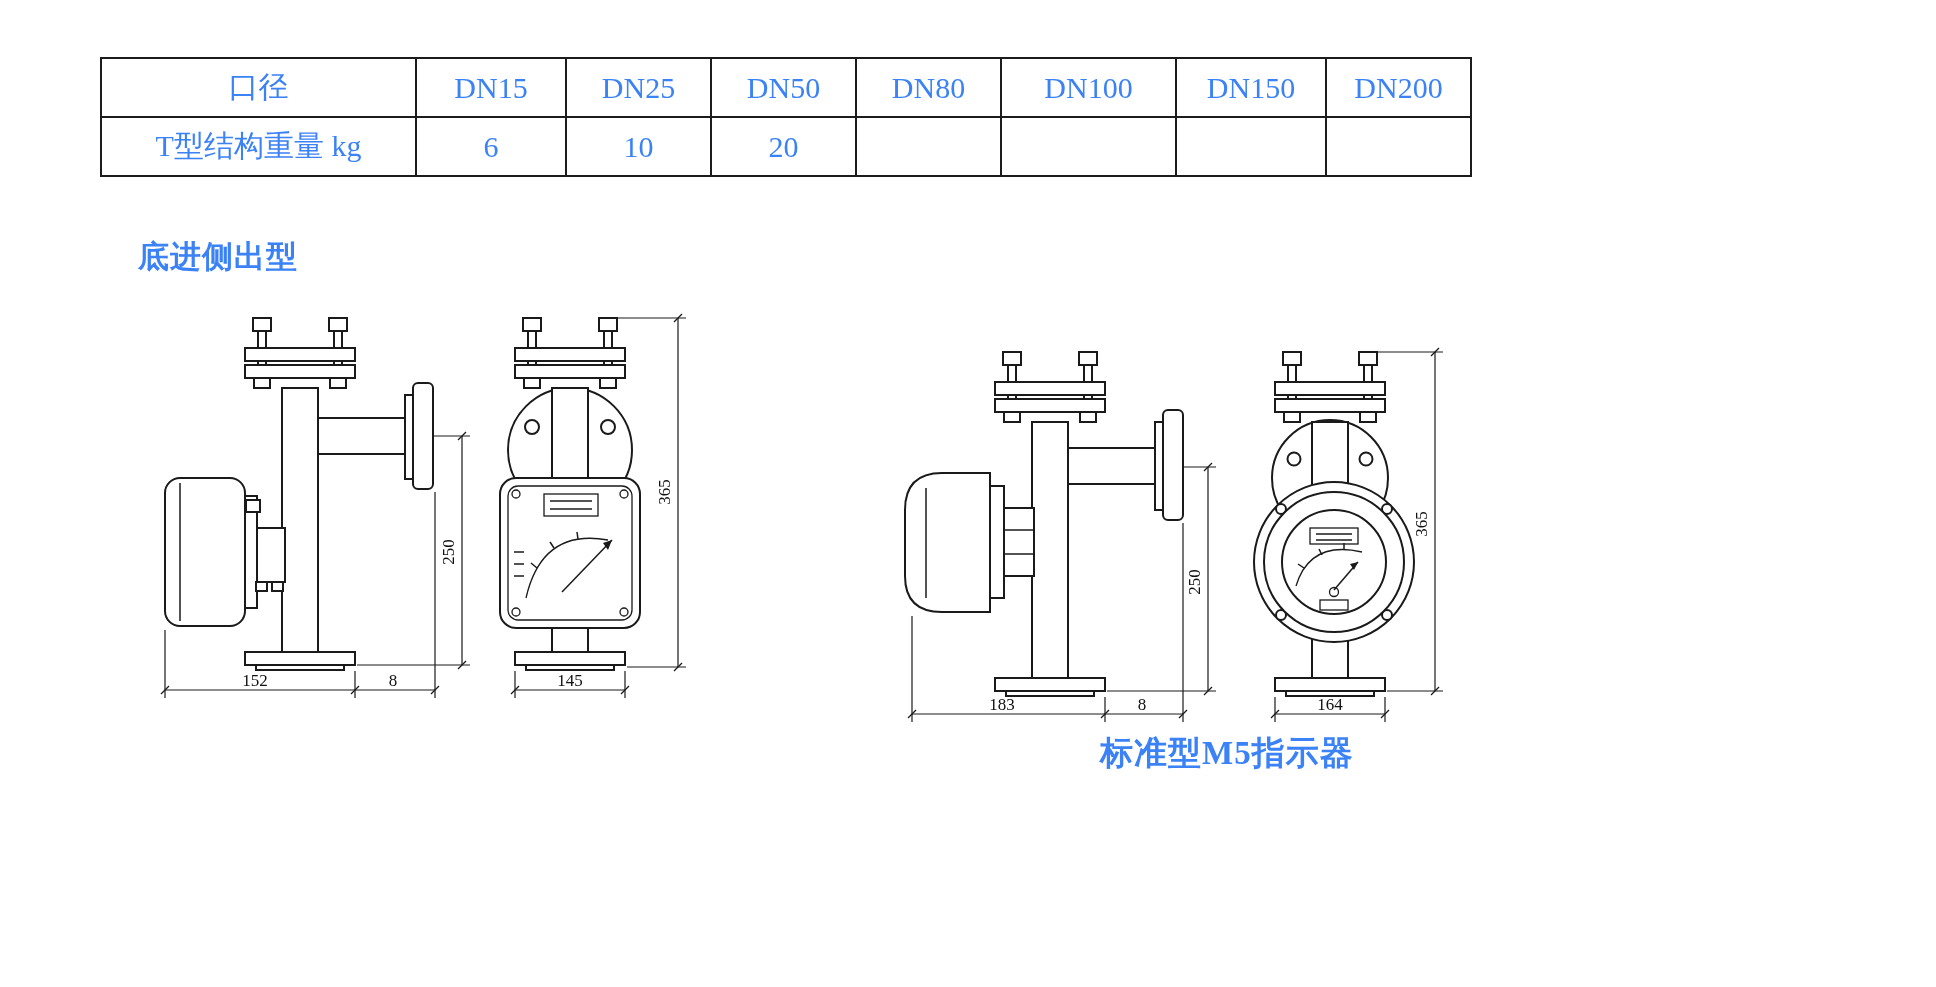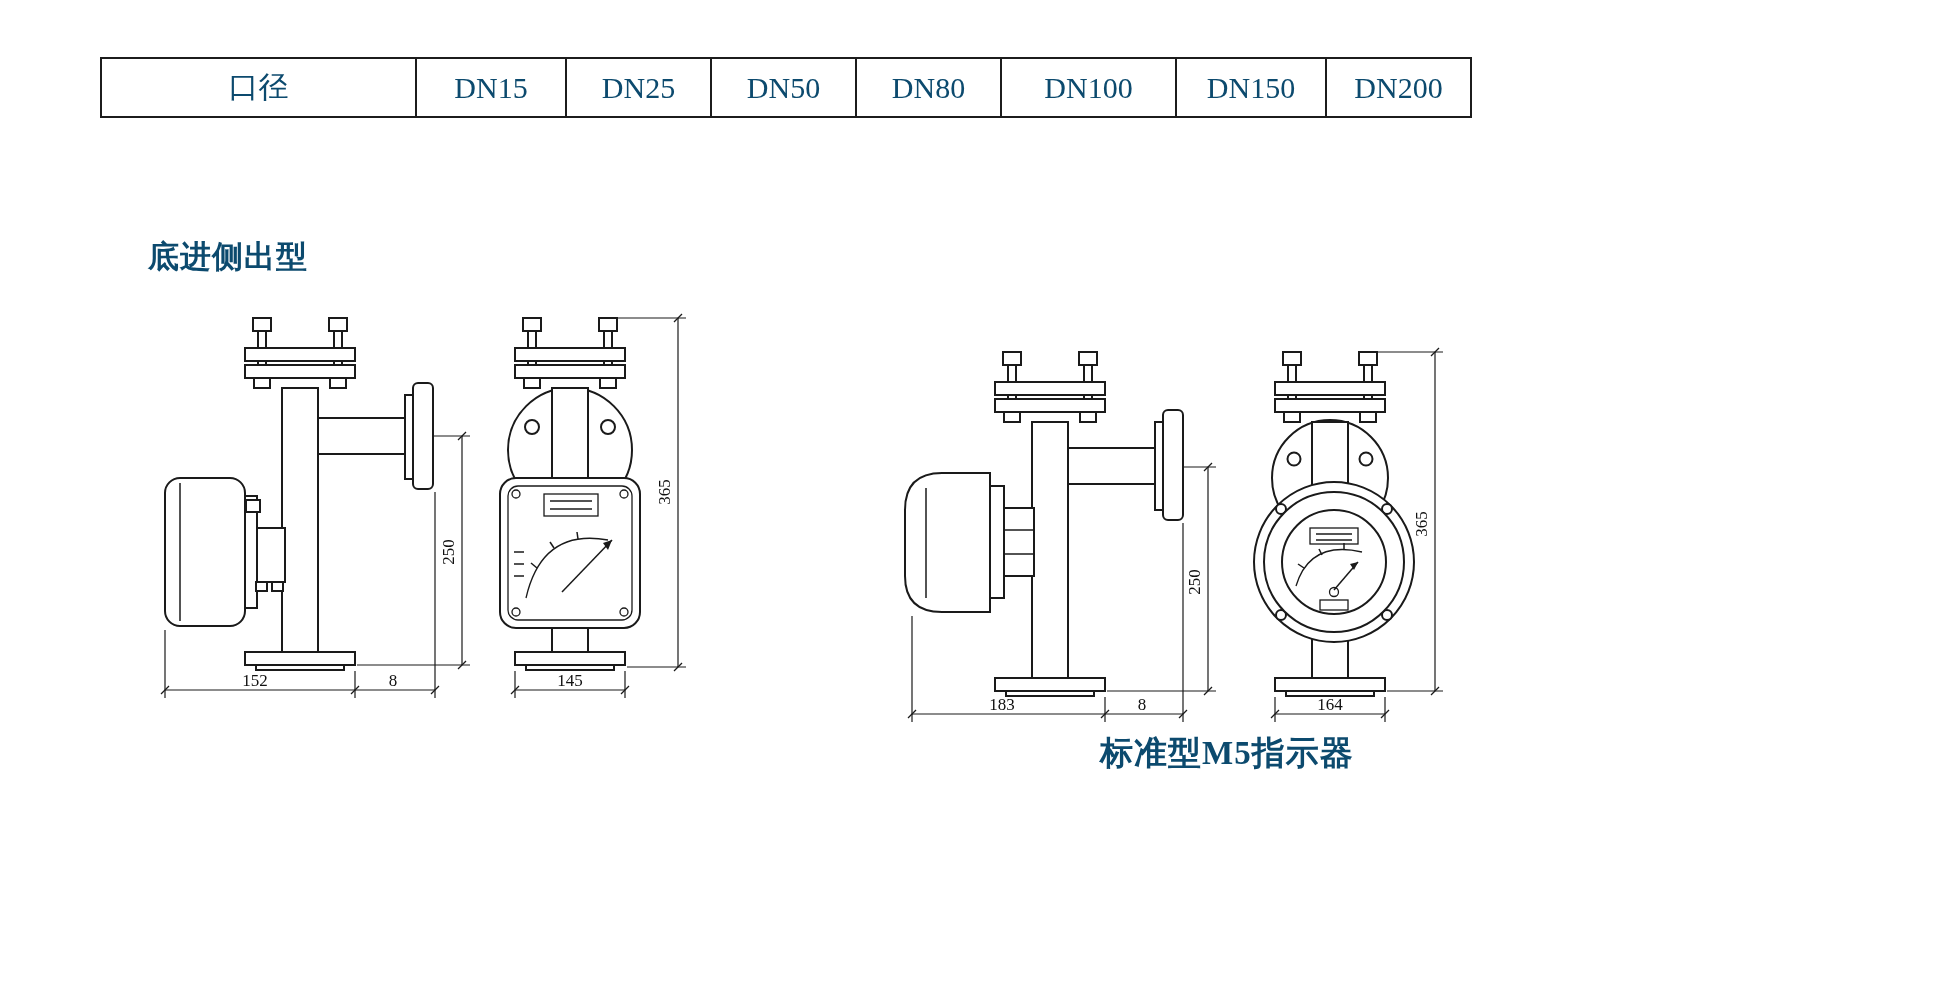--- a/index.html
+++ b/index.html
@@ -1,26 +1,26 @@
 <!DOCTYPE html>
 <html><head>
 <meta charset="utf-8">
 <style>
   html,body{margin:0;padding:0;background:#fff;}
   .canvas{position:relative;width:1936px;height:987px;background:#ffffff;overflow:hidden;
-          font-family:"Liberation Serif","DejaVu Serif",serif;color:#0c4a6e;}
+          font-family:"Liberation Serif","DejaVu Serif",serif;color:#3b82f6;}
 
   
   .spec-table{position:absolute;left:100px;top:57px;width:1370px;border-collapse:collapse;
               table-layout:fixed;font-size:30px;}
   .spec-table td,.spec-table th{border:2px solid #1c1c1c;height:57px;text-align:center;
               vertical-align:middle;font-weight:400;padding:0 4px;overflow:hidden;white-space:nowrap;}
 
   
-  .section-label{position:absolute;left:148px;top:236px;font-size:31px;font-weight:700;letter-spacing:1px;}
+  .section-label{position:absolute;left:138px;top:236px;font-size:31px;font-weight:700;letter-spacing:1px;}
   .caption{position:absolute;font-size:33px;font-weight:700;letter-spacing:1px;}
   .caption-m4{left:258px;top:701px;}
   .caption-m5{left:1100px;top:731px;}
 
   
   svg.drawing{position:absolute;overflow:visible;}
   #m4{left:150px;top:300px;}
   #m5{left:890px;top:340px;}
 
   .ln{fill:#ffffff;stroke:#1a1a1a;stroke-width:2;}
@@ -48,20 +48,30 @@
     <tbody>
       <tr>
         <th>口径</th>
         <th>DN15</th>
         <th>DN25</th>
         <th>DN50</th>
         <th>DN80</th>
         <th>DN100</th>
         <th>DN150</th>
         <th>DN200</th>
+      </tr>
+      <tr>
+        <td>T型结构重量 kg</td>
+        <td>6</td>
+        <td>10</td>
+        <td>20</td>
+        <td></td>
+        <td></td>
+        <td></td>
+        <td></td>
       </tr>
     </tbody>
   </table>
 
   <div class="section-label">底进侧出型</div>
 
   <svg id="m4" class="drawing" width="560" height="410" viewBox="0 0 560 410">
     <defs>
       <g id="flangeTop">
         <rect class="ln" x="-42" y="12" width="8" height="52"></rect>

